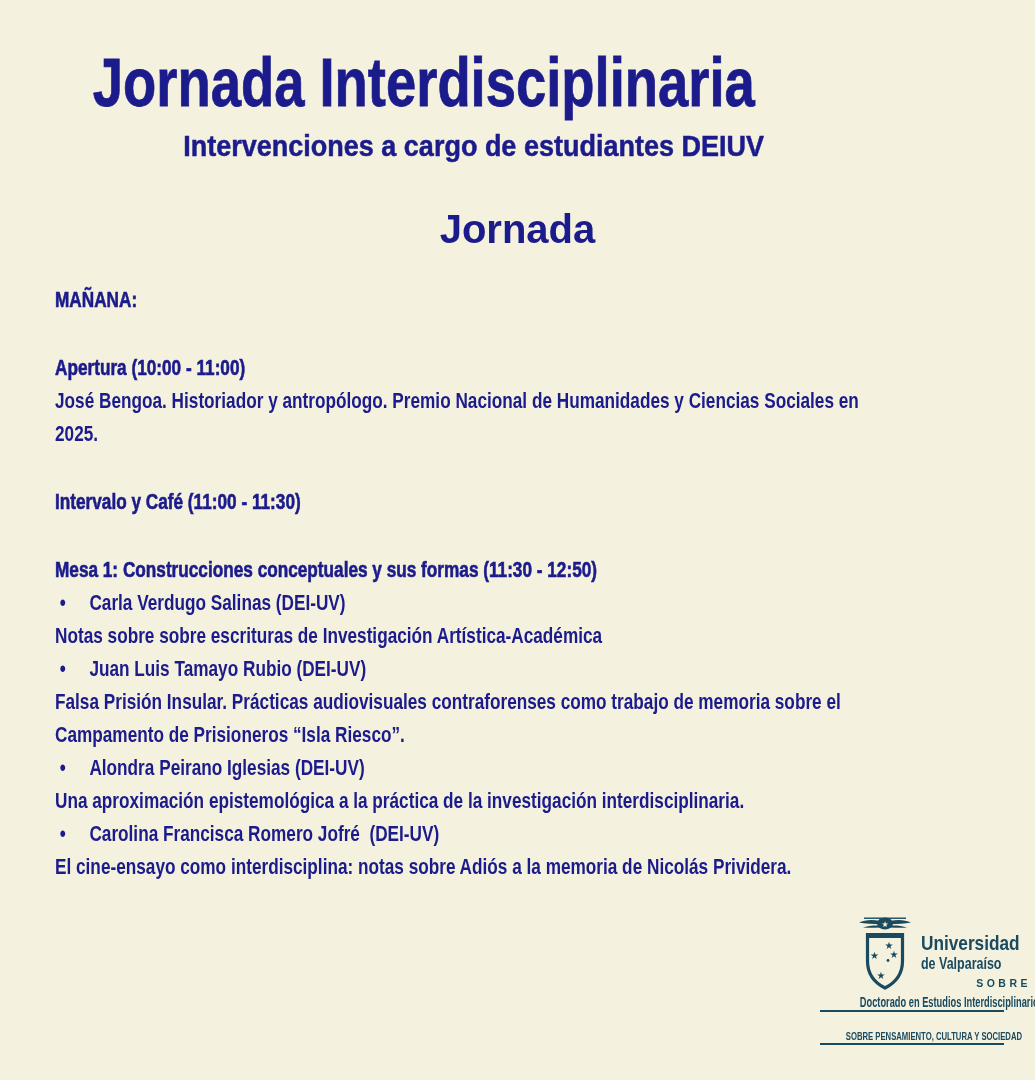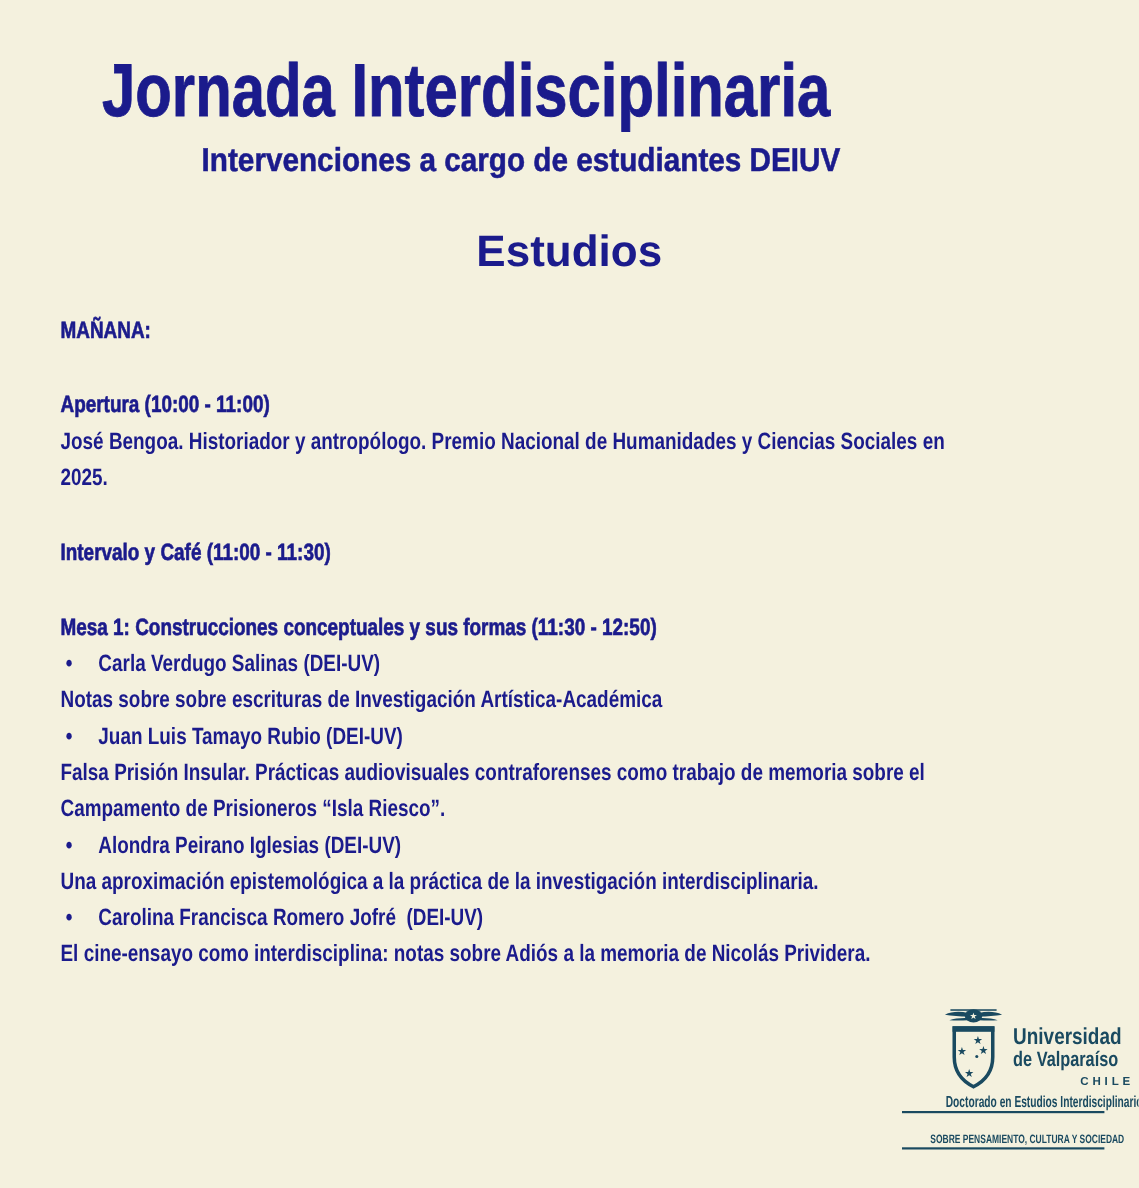--- a/index.html
+++ b/index.html
@@ -32,21 +32,21 @@
   .line.heading{-webkit-text-stroke:0.6px #1b1b8c;}
   .gap{height:35px;}
   .bullet{display:inline-block;width:37px;padding-left:3px;}
   
   .logo{top:913px;left:808px;width:208px;color:#1a4a60;}
   .logo-row{display:flex;align-items:flex-start;height:76px;padding-left:47px;}
   .crest{width:60px;height:78px;flex:0 0 60px;overflow:visible;}
   .uni-col{width:110px;margin-left:6px;margin-top:20px;font-weight:bold;}
   .uni1{font-size:21px;line-height:20px;white-space:nowrap;}
   .uni1 .sx{display:inline-block;transform:scaleX(0.82);transform-origin:0 50%;}
-  .uni2{font-size:19px;line-height:21px;white-space:nowrap;}
+  .uni2{font-size:16px;line-height:21px;white-space:nowrap;}
   .uni2 .sx{display:inline-block;transform:scaleX(0.78);transform-origin:0 50%;}
   .chile{font-size:10.5px;letter-spacing:3.5px;text-align:right;margin-top:3px;
     font-weight:bold;white-space:nowrap;}
   .logo-footer{text-align:center;margin-top:6px;}
   .doct{font-size:14.5px;font-weight:bold;line-height:14px;white-space:nowrap;}
   .doct .sx{display:inline-block;transform:scaleX(0.64);transform-origin:center;}
   .sobre{font-size:11px;font-weight:bold;line-height:12px;margin-top:18px;white-space:nowrap;}
   .sobre .sx{display:inline-block;transform:scaleX(0.70);transform-origin:center;}
   .rule{height:2px;width:184px;background:#1a4a60;margin:1px auto 0 auto;}
 </style>
@@ -56,21 +56,21 @@
 <div>
 
   <div class="abs title">
     <span class="sx">Jornada Interdisciplinaria</span>
   </div>
 
   <div class="abs subtitle">
     <span class="sx">Intervenciones a cargo de estudiantes DEIUV</span>
   </div>
 
-  <div class="abs section-title">Estudios</div>
+  <div class="abs section-title">Jornada</div>
 
   <div class="abs program-block" id="program-lines"><div class="line heading"><span class="txt">MAÑANA:</span></div><div class="gap"></div><div class="line heading"><span class="txt">Apertura (10:00 - 11:00)</span></div><div class="line body"><span class="txt">José Bengoa. Historiador y antropólogo. Premio Nacional de Humanidades y Ciencias Sociales en</span></div><div class="line body"><span class="txt">2025.</span></div><div class="gap"></div><div class="line heading"><span class="txt">Intervalo y Café (11:00 - 11:30)</span></div><div class="gap"></div><div class="line heading"><span class="txt">Mesa 1: Construcciones conceptuales y sus formas (11:30 - 12:50)</span></div><div class="line bullet"><span class="bullet">•</span><span class="txt">Carla Verdugo Salinas (DEI-UV)</span></div><div class="line body"><span class="txt">Notas sobre sobre escrituras de Investigación Artística-Académica</span></div><div class="line bullet"><span class="bullet">•</span><span class="txt">Juan Luis Tamayo Rubio (DEI-UV)</span></div><div class="line body"><span class="txt">Falsa Prisión Insular. Prácticas audiovisuales contraforenses como trabajo de memoria sobre el</span></div><div class="line body"><span class="txt">Campamento de Prisioneros “Isla Riesco”.</span></div><div class="line bullet"><span class="bullet">•</span><span class="txt">Alondra Peirano Iglesias (DEI-UV)</span></div><div class="line body"><span class="txt">Una aproximación epistemológica a la práctica de la investigación interdisciplinaria.</span></div><div class="line bullet"><span class="bullet">•</span><span class="txt">Carolina Francisca Romero Jofré  (DEI-UV)</span></div><div class="line body"><span class="txt">El cine-ensayo como interdisciplina: notas sobre Adiós a la memoria de Nicolás Prividera.</span></div></div>
 
   <div class="abs logo">
     <div class="logo-row">
       <svg class="crest" viewBox="0 0 60 78">
         <g fill="#1a4a60">
 
           <rect x="9" y="4.5" width="42" height="1.4"></rect>
 
@@ -91,21 +91,21 @@
           <text x="34" y="36" font-size="10">★</text>
           <text x="19.5" y="46" font-size="10">★</text>
           <text x="39" y="45" font-size="10">★</text>
           <circle cx="33" cy="47.5" r="1.4"></circle>
           <text x="26" y="66" font-size="10">★</text>
         </g>
       </svg>
       <div class="uni-col">
         <div class="uni1"><span class="sx">Universidad</span></div>
         <div class="uni2"><span class="sx">de Valparaíso</span></div>
-        <div class="chile">CHILE</div>
+        <div class="chile">SOBRE</div>
       </div>
     </div>
     <div class="logo-footer">
       <div class="doct"><span class="sx">Doctorado en Estudios Interdisciplinarios</span></div>
       <div class="rule"></div>
       <div class="sobre"><span class="sx">SOBRE PENSAMIENTO, CULTURA Y SOCIEDAD</span></div>
       <div class="rule"></div>
     </div>
   </div>
 

